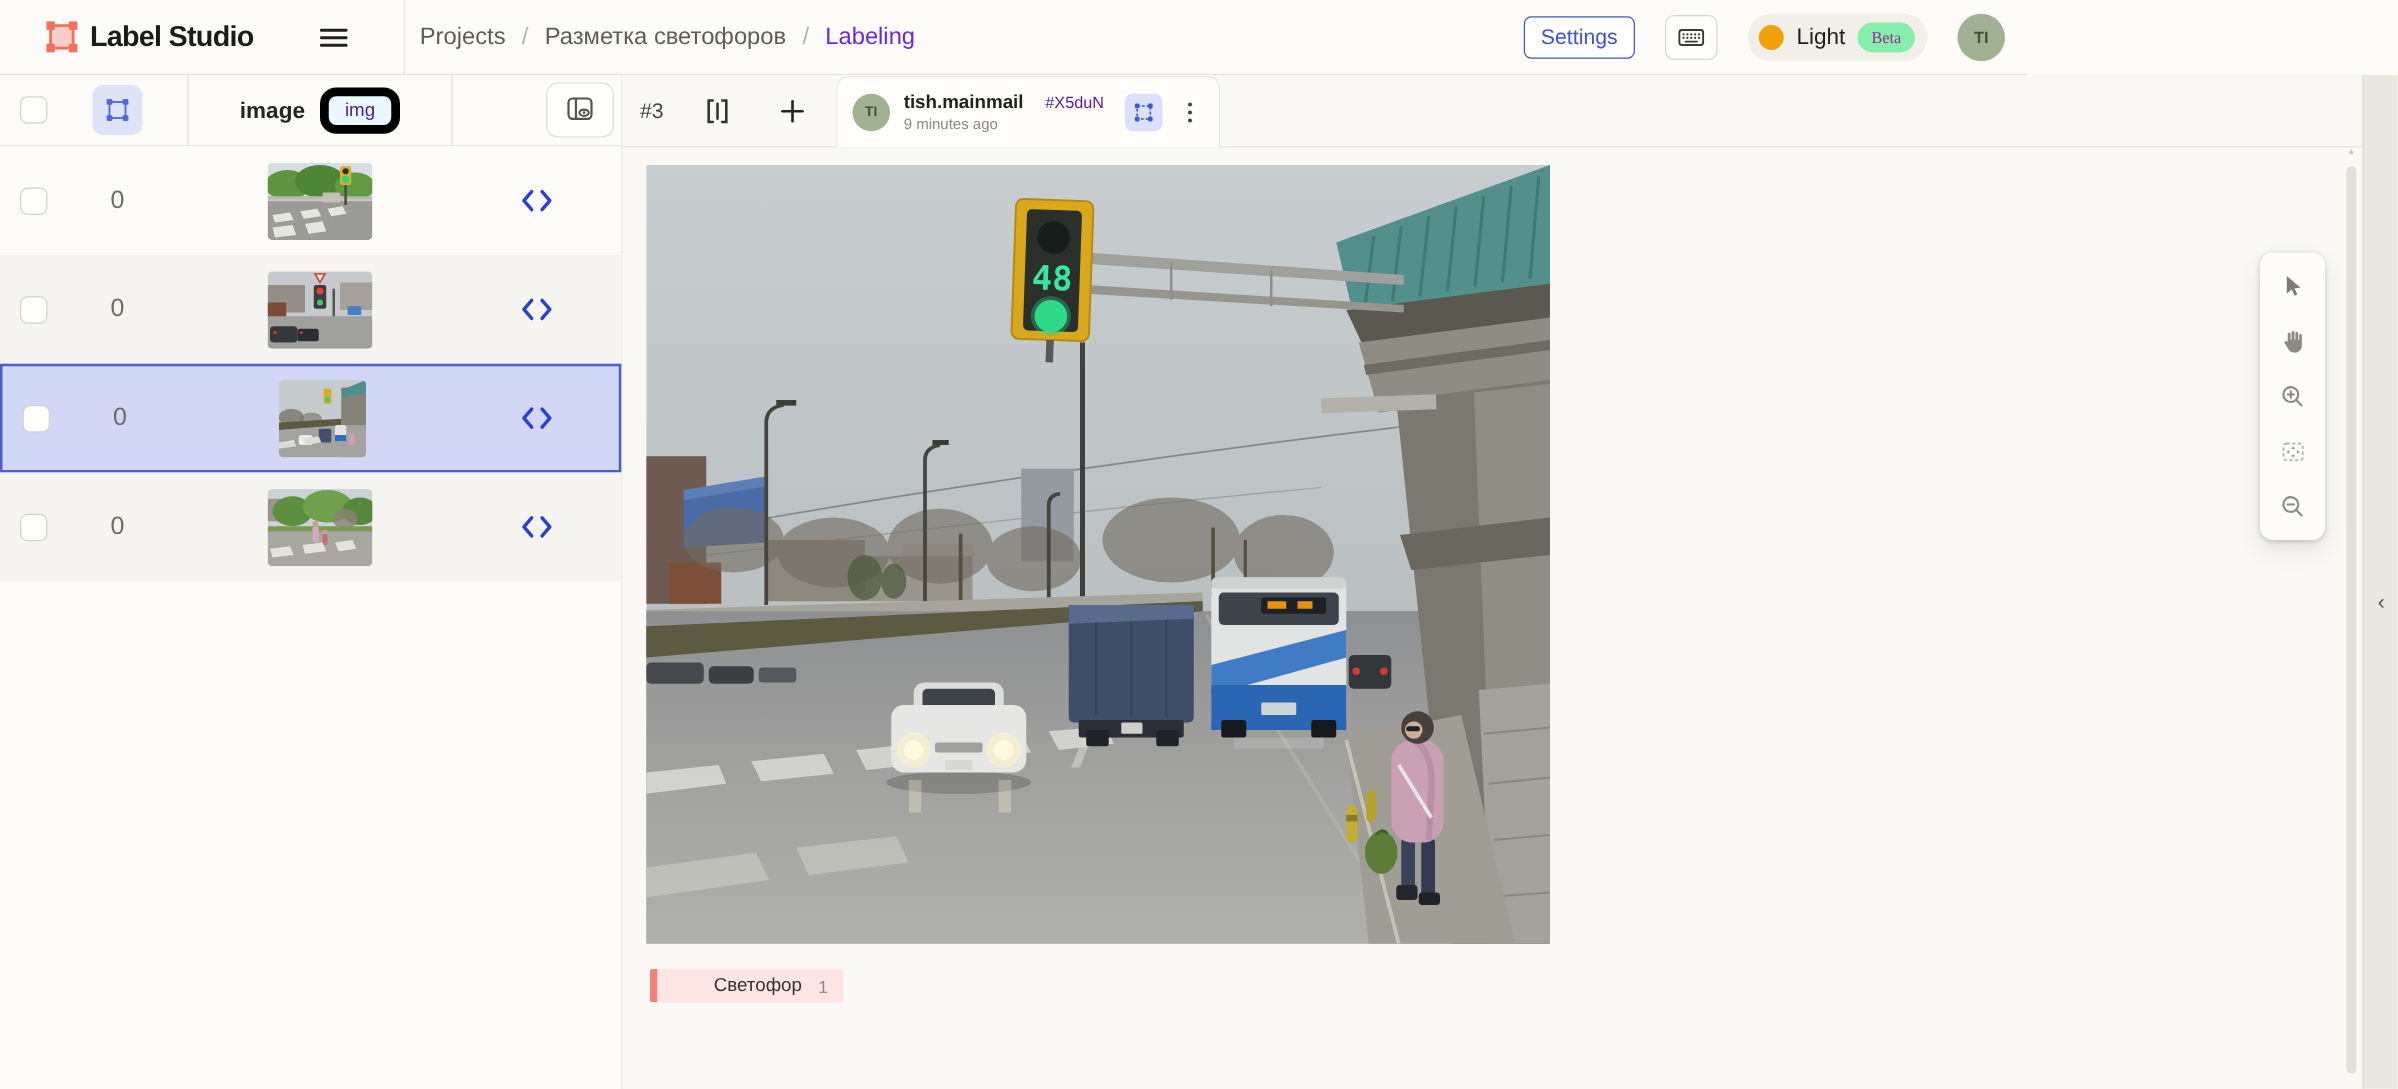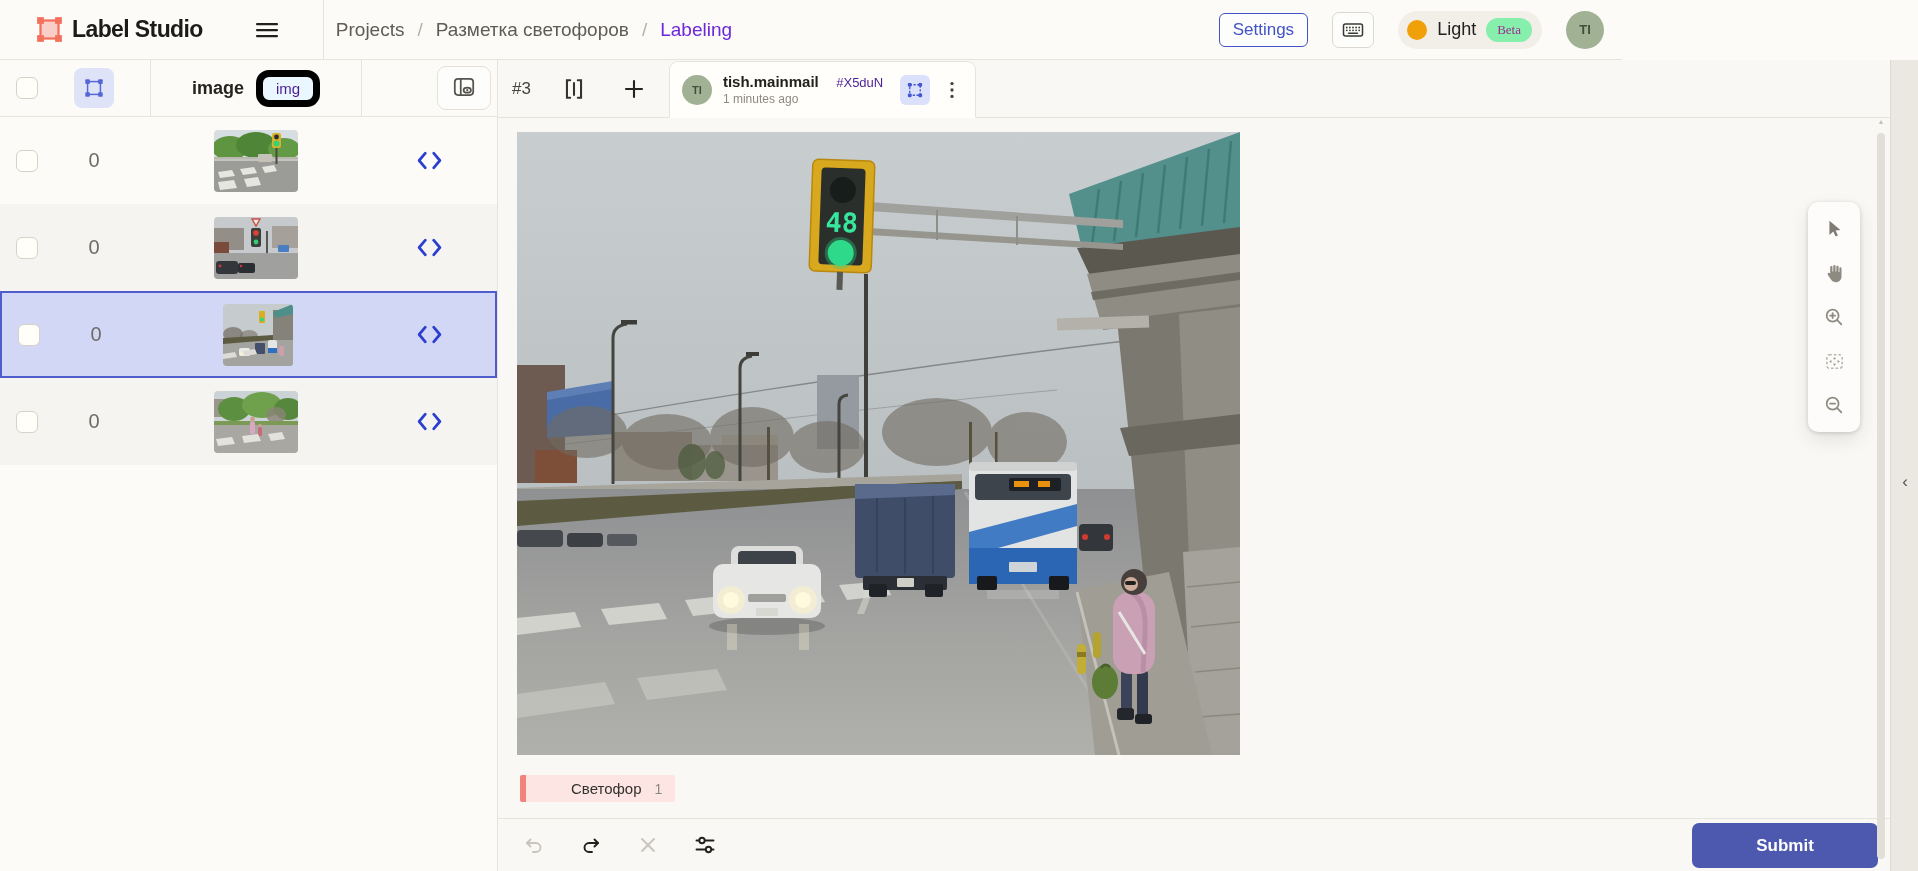--- a/index.html
+++ b/index.html
@@ -360,21 +360,21 @@
           <line x1="4" y1="12" x2="20" y2="12"></line>
       </svg>
     </button>
     <div class="anno-tab">
       <div class="avatar tab-avatar">TI</div>
       <div class="tab-names">
         <div>
           <span class="tab-user">tish.mainmail</span>
           <span class="tab-anno-id">#X5duN</span>
         </div>
-        <div class="tab-time">1 minutes ago</div>
+        <div class="tab-time">9 minutes ago</div>
       </div>
       <button class="region-btn">
         <svg width="18" height="18" viewBox="0 0 24 24">
           <rect x="5" y="5" width="14" height="14" fill="none" stroke="#4355cf" stroke-width="1.7" stroke-dasharray="3 2"></rect>
           <g fill="#4355cf">
               <rect x="2.5" y="2.5" width="5" height="5" rx="1.4"></rect>
               <rect x="16.5" y="2.5" width="5" height="5" rx="1.4"></rect>
               <rect x="2.5" y="16.5" width="5" height="5" rx="1.4"></rect>
               <rect x="16.5" y="16.5" width="5" height="5" rx="1.4"></rect>
             </g>
@@ -576,41 +576,20 @@
         <circle cx="614" cy="452" r="7" fill="#cfae9b"></circle>
         <rect x="608" y="449" width="11" height="4" rx="2" fill="#20201e"></rect>
       </svg>
     </div>
     <div class="region-label">
       <span class="region-name">Светофор</span>
       <span class="region-count">1</span>
     </div>
   </div>
 
-  <div class="footer-bar">
-    <svg class="ft-icon" viewBox="0 0 24 24" fill="none" stroke="#c9c5bd" stroke-width="1.9" stroke-linecap="round" stroke-linejoin="round">
-      <path d="M5 10 h9 a4.5 4.5 0 0 1 0 9 h-3"></path>
-        <path d="M8.5 6.5 L5 10 l3.5 3.5"></path>
-    </svg>
-    <svg class="ft-icon" viewBox="0 0 24 24" fill="none" stroke="#23211c" stroke-width="1.9" stroke-linecap="round" stroke-linejoin="round">
-      <path d="M19 10 h-9 a4.5 4.5 0 0 0 0 9 h3"></path>
-        <path d="M15.5 6.5 L19 10 l-3.5 3.5"></path>
-    </svg>
-    <svg class="ft-icon" viewBox="0 0 24 24" stroke="#c9c5bd" stroke-width="1.9" stroke-linecap="round">
-      <line x1="6" y1="6" x2="18" y2="18"></line>
-        <line x1="18" y1="6" x2="6" y2="18"></line>
-    </svg>
-    <svg class="ft-icon" viewBox="0 0 24 24" fill="none" stroke="#23211c" stroke-width="1.9" stroke-linecap="round">
-      <line x1="3.5" y1="7.5" x2="20.5" y2="7.5"></line>
-        <circle cx="9" cy="7.5" r="2.7" fill="#f9f8f4"></circle>
-      <line x1="3.5" y1="16.5" x2="20.5" y2="16.5"></line>
-        <circle cx="15.5" cy="16.5" r="2.7" fill="#f9f8f4"></circle>
-    </svg>
-    <button class="submit-btn">Submit</button>
-  </div>
 
   <div class="palette">
     <button class="pal-btn">
       <svg width="22" height="22" viewBox="0 0 24 24">
         <path d="M7 3 v15.5 l4.2 -3.8 2.6 5.6 2.5 -1.2 -2.6 -5.4 5.3 -.5 Z" fill="#7e7b74"></path>
       </svg>
     </button>
     <button class="pal-btn">
       <svg width="23" height="23" viewBox="0 0 24 24">
         <path d="M7.5 11 V5.5 a1.2 1.2 0 0 1 2.4 0 V10 h.8 V4.2 a1.2 1.2 0 0 1 2.4 0 V10 h.8 V5 a1.2 1.2 0 0 1 2.4 0 V10.5 h.8 V6.5 a1.1 1.1 0 0 1 2.2 0 V15 c0 3.5 -2.6 6 -6 6 -2.8 0 -4.4 -1.3 -5.5 -3.4 L5 13.2 c-.5 -1 .2 -2 1.2 -2 .6 0 1 .3 1.3 .8 Z" fill="#8d8a82"></path>

